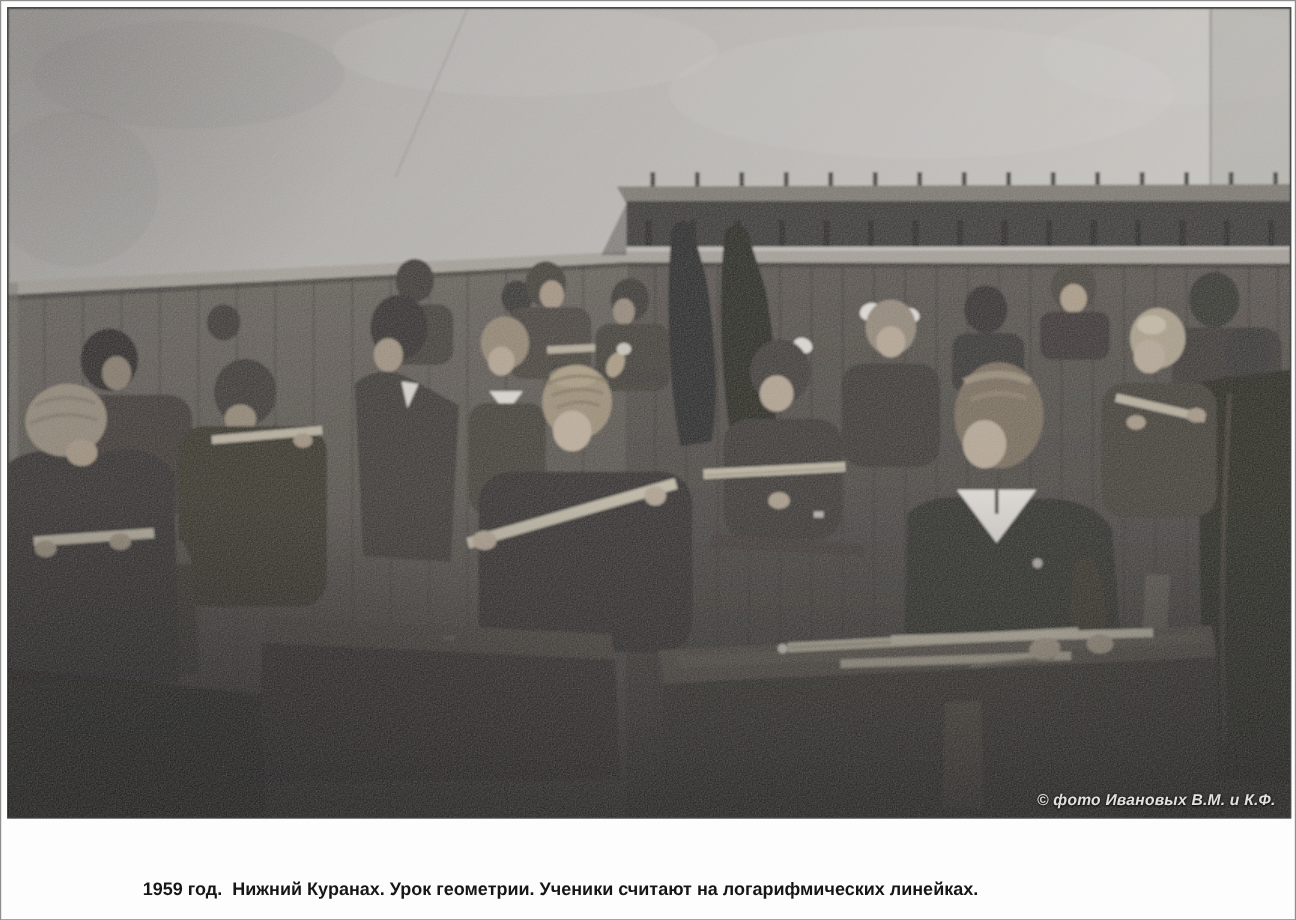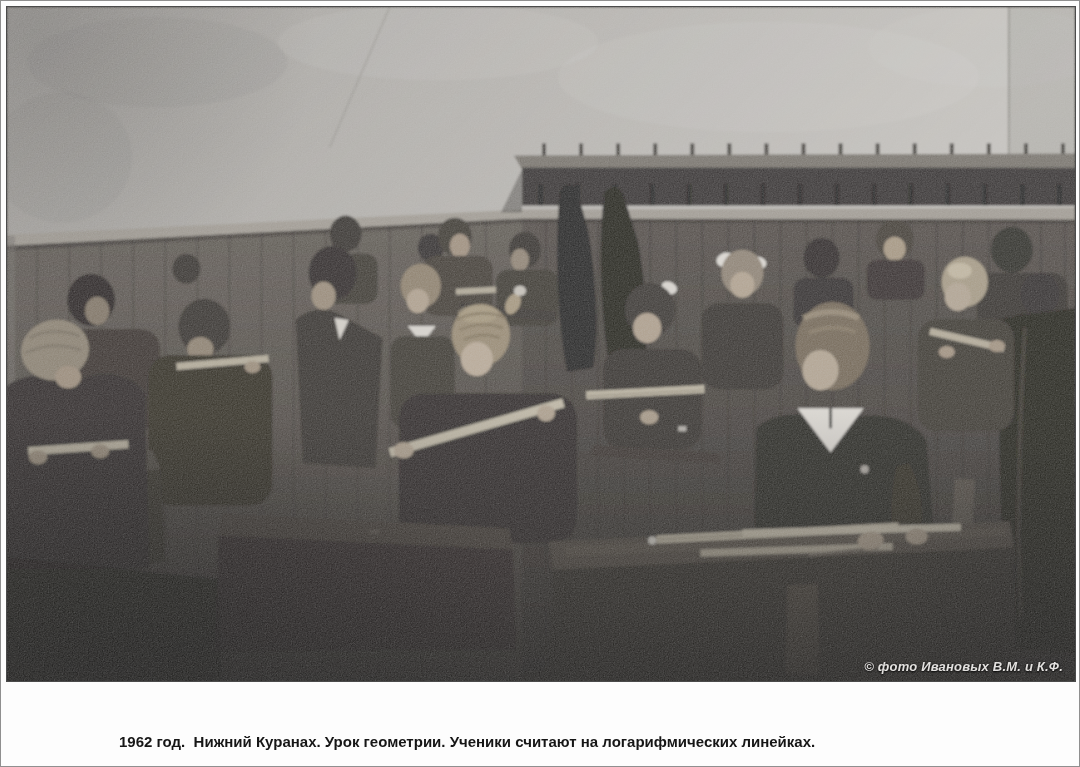--- a/index.html
+++ b/index.html
@@ -320,18 +320,18 @@
         <ellipse cx="1050" cy="620" rx="220" ry="190" fill="url(#gBL)" opacity="0.55"></ellipse>
         <circle cx="30" cy="25" r="280" fill="url(#gTL)"></circle>
       </g>
       <rect x="0" y="0" width="1066" height="672" filter="url(#grain)" opacity="0.5"></rect>
     </svg>
 
     <div class="watermark">© фото Ивановых В.М. и К.Ф.</div>
   </div>
 
   <div class="caption">
-    <div>1962 год.  Нижний Куранах. Урок геометрии. Ученики считают на логарифмических линейках.</div>
+    <div>1959 год.  Нижний Куранах. Урок геометрии. Ученики считают на логарифмических линейках.</div>
     
     
   </div>
 
 </div>
 
 </body></html>

